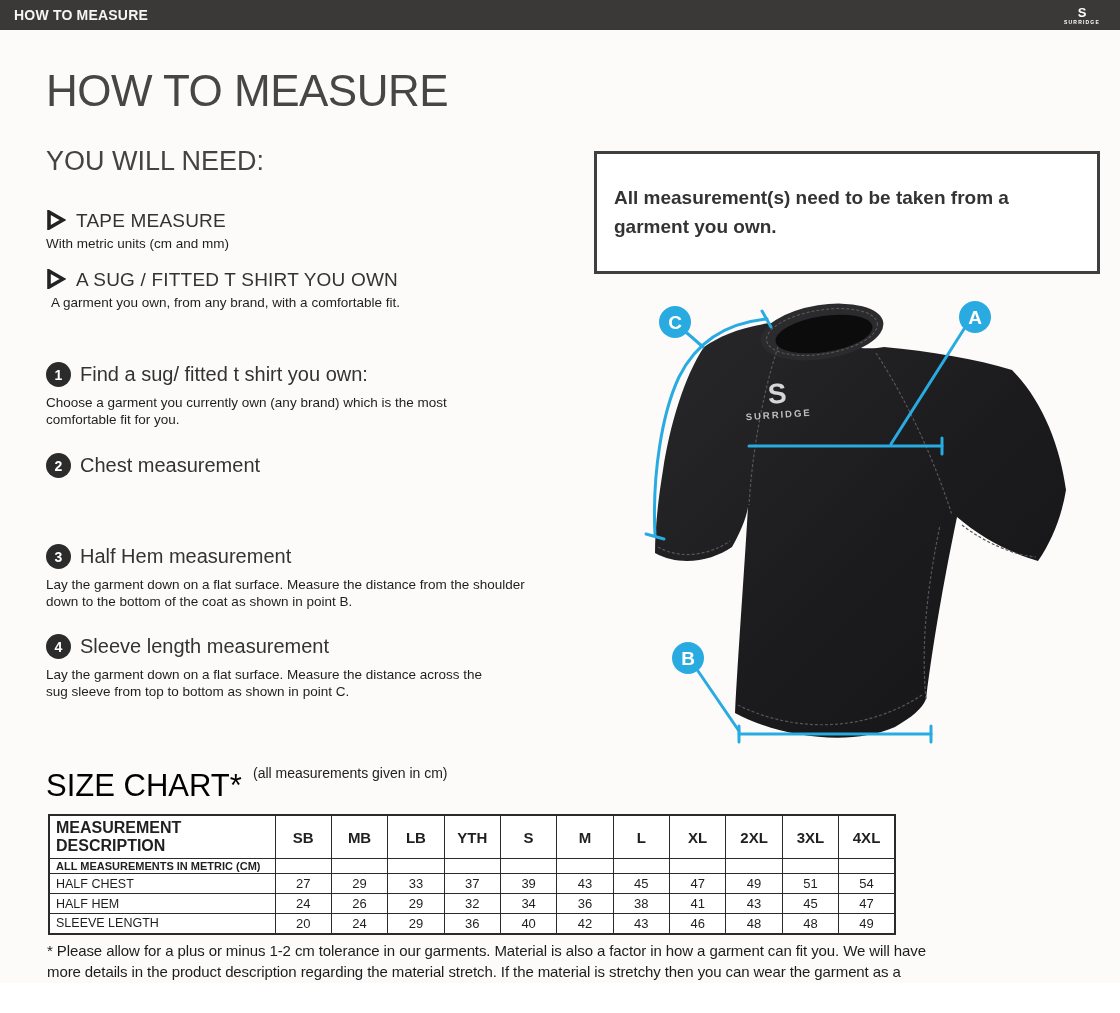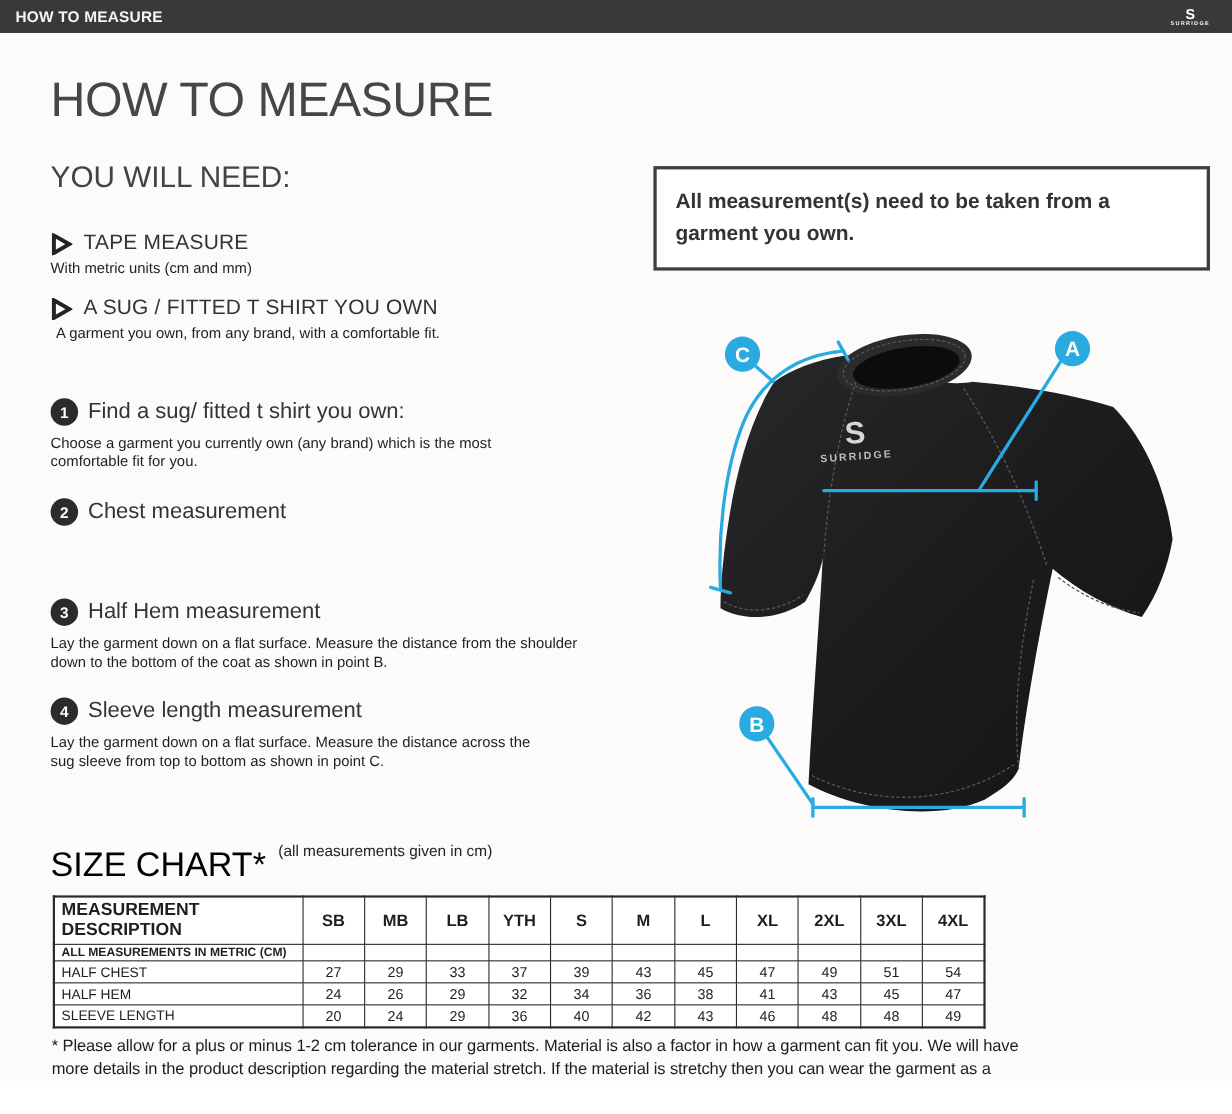--- a/index.html
+++ b/index.html
@@ -14,40 +14,40 @@
   .topbar-logo { display:flex; flex-direction:column; align-items:center; line-height:1; margin-right:6px; }
   .logo-s { color:#fff; font-weight:900; font-size:13px; letter-spacing:0; }
   .logo-word { color:#fff; font-size:5px; font-weight:700; letter-spacing:1.2px; margin-top:1px; }
 
   
   .page-title { position:absolute; left:46px; top:66px; font-size:44px; font-weight:500; color:#464646; letter-spacing:-.5px; }
   .ywn-heading { position:absolute; left:46px; top:146px; font-size:27px; font-weight:500; color:#434343; }
 
   
   .need-item { position:absolute; left:46px; }
-  .need-item .head { display:flex; align-items:flex-end; gap:10px; }
+  .need-item .head { display:flex; align-items:flex-start; gap:10px; }
   .tri-icon { width:20px; height:20px; flex:0 0 auto; }
   .need-label { font-size:19px; font-weight:500; color:#333; letter-spacing:.2px; }
   .need-desc { font-size:13.5px; color:#1f1f1f; margin-top:4px; }
   #need-0 { top:210px; }
   #need-1 { top:269px; }
   #need-1 .need-desc { margin-left:5px; }
 
   
   .step { position:absolute; left:46px; width:540px; }
   #step-0 { top:362px; } #step-1 { top:453px; } #step-2 { top:544px; } #step-3 { top:634px; }
   .step-head { display:flex; align-items:center; gap:9px; }
   .step-num { width:25px; height:25px; border-radius:50%; background:#2b2b2b; color:#fff;
               font-size:14px; font-weight:700; display:flex; align-items:center; justify-content:center; flex:0 0 auto; }
   .step-title { font-size:20px; color:#333; font-weight:500; }
   .step-desc { font-size:13.5px; color:#1e1e1e; margin-top:7px; line-height:1.26; white-space:pre-line; }
 
   
   .notice { position:absolute; left:594px; top:151px; width:506px; min-height:85px;
-            border:3px solid #3f3f3f; background:#fff; padding:16px 17px;
+            border:3px solid #3f3f3f; background:#fff; padding:30px 17px;
             font-size:19px; font-weight:700; color:#333; line-height:1.5; white-space:pre-line; }
 
   
   .diagram { position:absolute; left:600px; top:285px; width:500px; height:495px; }
 
   
   .sc-heading { position:absolute; left:46px; top:768px; font-size:31px; font-weight:500; color:#000000; }
   .sc-sub { position:absolute; left:253px; top:765px; font-size:14px; color:#222; }
 
   table.size-table { position:absolute; left:48px; top:814px; width:848px;

